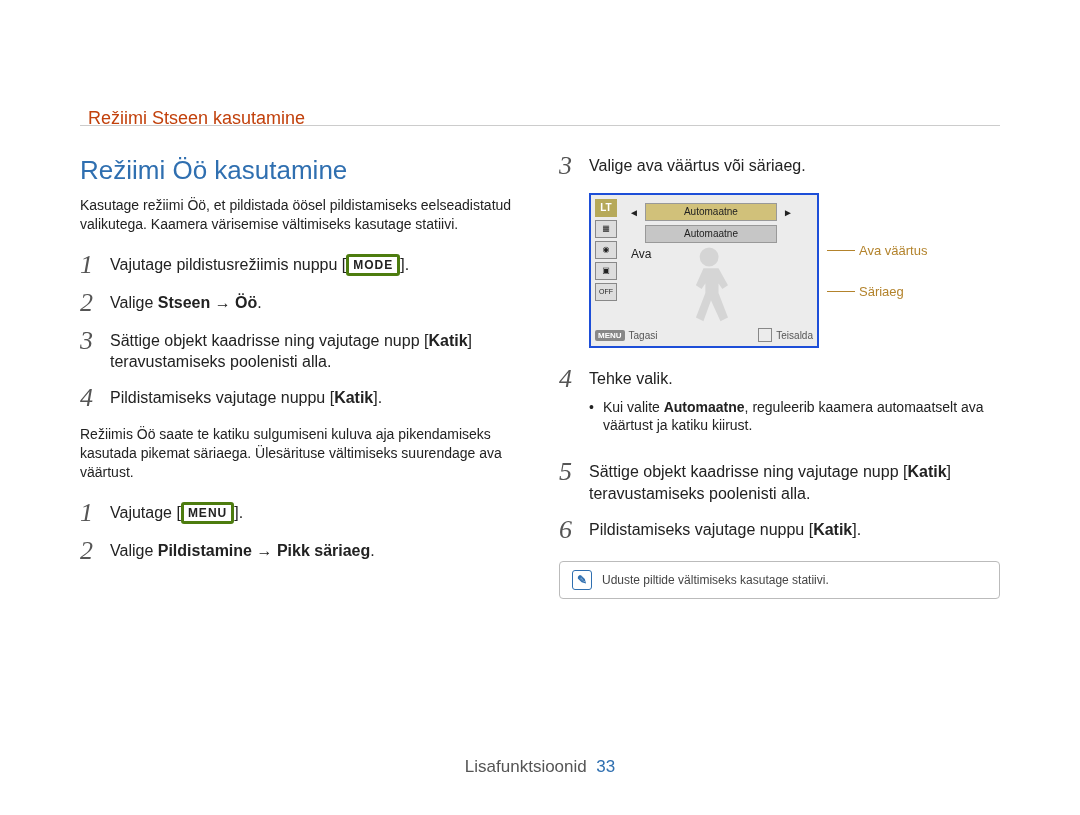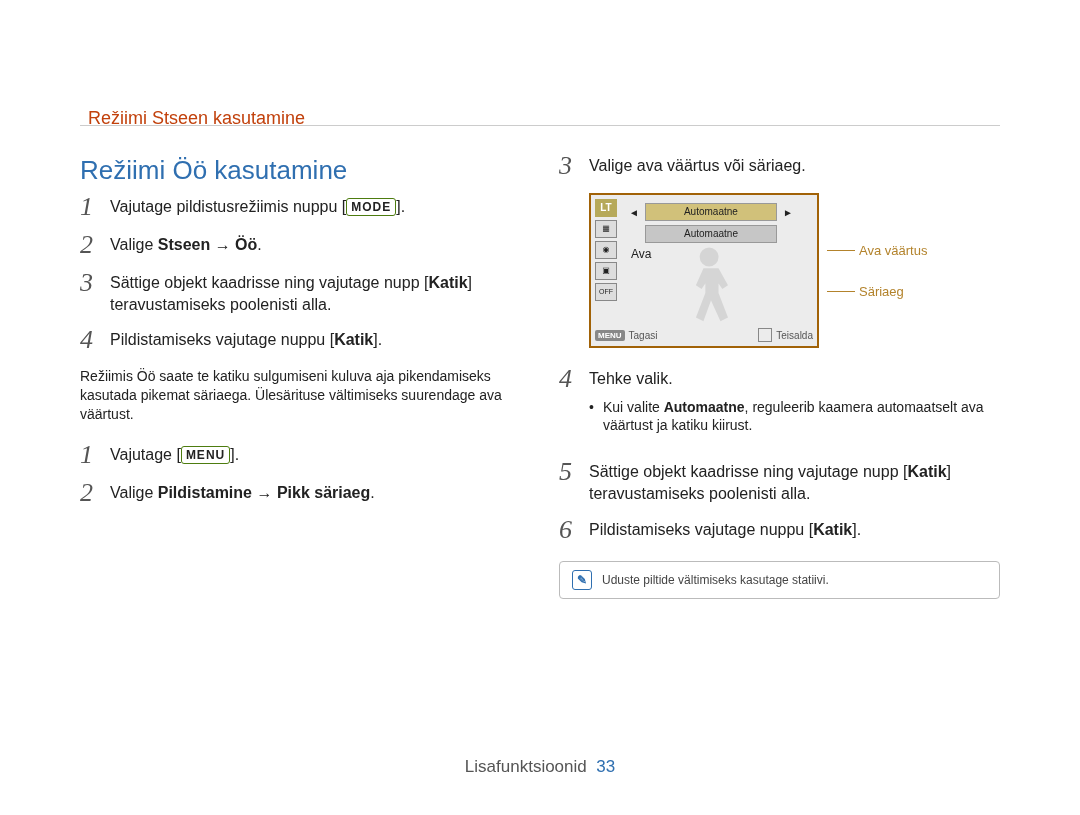--- a/index.html
+++ b/index.html
@@ -69,21 +69,21 @@
     font-style: italic;
     font-size: 26px;
     color: #555;
     width: 30px;
     flex-shrink: 0;
     line-height: 1;
     margin-top: -2px;
   }
   .steptext { flex: 1; }
   .steptext .btn-label {
-    border: 1px solid #4d7c0f;
+    border: 3px solid #4d7c0f;
     border-radius: 3px;
     padding: 0 4px;
     font-size: 12px;
     font-weight: bold;
     letter-spacing: 1px;
     display: inline-block;
     line-height: 16px;
     vertical-align: 1px;
   }
   .bold-inline { font-weight: bold; }
@@ -137,21 +137,21 @@
   
   .figure-row {
     display: flex;
     align-items: center;
     gap: 8px;
     margin: 4px 0 20px 30px;
   }
   .camera-screen {
     width: 230px;
     height: 155px;
-    border: 2px solid #a16207;
+    border: 2px solid #1d4ed8;
     background: #ececec;
     position: relative;
     box-sizing: border-box;
     font-size: 10px;
     color: #222;
   }
   .cs-icons {
     position: absolute;
     left: 4px; top: 4px; bottom: 22px;
     width: 24px;
@@ -259,20 +259,21 @@
 <body>
 
 <div class="page">
   <div class="running-head">Režiimi Stseen kasutamine</div>
   <div class="header-line"></div>
 
   <div class="columns">
 
     <div class="col">
       <h2 class="section-title">Režiimi Öö kasutamine</h2>
+      <div class="intro">Kasutage režiimi Öö, et pildistada öösel pildistamiseks eelseadistatud valikutega. Kaamera värisemise vältimiseks kasutage statiivi.</div>
 
       <ol class="steps">
         <li>
           <span class="stepnum">1</span>
           <span class="steptext">
             <span>Vajutage pildistusrežiimis nuppu [</span><span class="btn-label">MODE</span><span>].</span>
           </span>
         </li>
         <li>
           <span class="stepnum">2</span>

